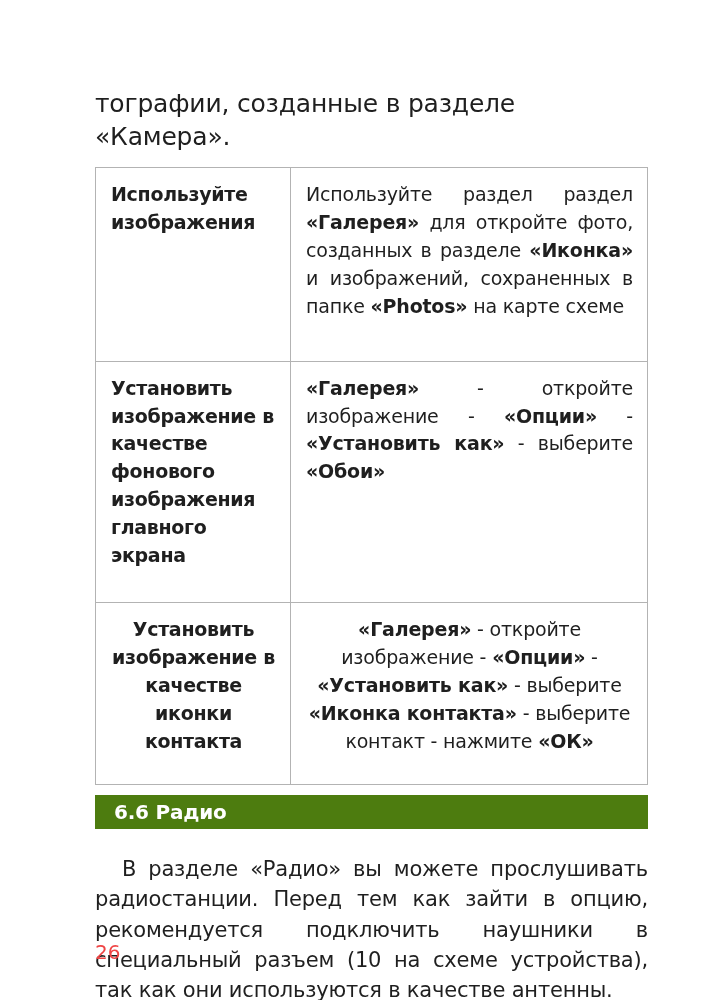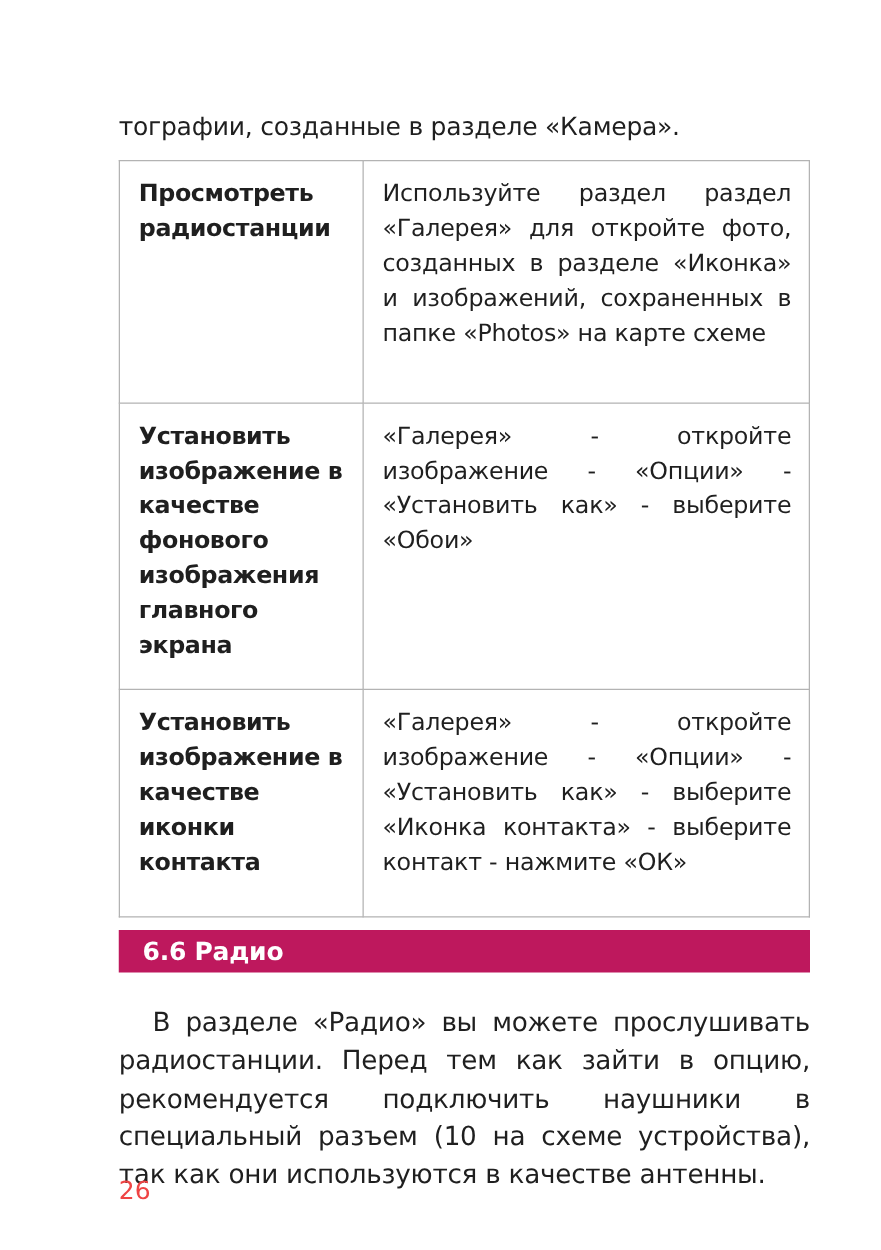--- a/index.html
+++ b/index.html
@@ -11,21 +11,21 @@
     font-family: "DejaVu Sans", sans-serif;
     color: #1f1f1f;
     overflow: hidden;
   }
   .page {
     position: absolute;
     inset: 0;
     padding: 88px 57px 0 95px;
   }
   .intro {
-    font-size: 20px;
+    font-size: 25px;
     line-height: 1.3;
     margin-bottom: 14px;
     letter-spacing: -0.2px;
   }
   table.func-table {
     width: 100%;
     border-collapse: collapse;
     table-layout: fixed;
   }
   table.func-table td {
@@ -37,27 +37,27 @@
   }
   td.term {
     width: 195px;
     font-weight: bold;
     letter-spacing: -0.3px;
   }
   td.desc {
     text-align: justify;
     letter-spacing: -0.2px;
   }
-  td.desc .b { font-weight: normal; }
+  td.desc .b { font-weight: bold; }
   tr.row-1 td { padding-bottom: 40px; }
-  tr.row-2 td { padding-bottom: 20px; }
-  tr.row-3 td { padding-bottom: 28px; }
+  tr.row-2 td { padding-bottom: 32px; }
+  tr.row-3 td { padding-bottom: 28px; text-align: center; }
   .section-bar {
     margin-top: 10px;
-    background: #be185d;
+    background: #4d7c0f;
     color: #ffffff;
     font-weight: bold;
     font-size: 20px;
     height: 34px;
     line-height: 34px;
     padding-left: 19px;
     letter-spacing: -0.2px;
   }
   .body-text {
     margin-top: 25px;
@@ -78,21 +78,21 @@
 </head>
 <body>
 
 <div class="page">
 
   <p class="intro">тографии, созданные в разделе «Камера».</p>
 
   <table class="func-table">
     <tbody id="table-body">
         <tr class="row-1">
-          <td class="term">Просмотреть радиостанции</td>
+          <td class="term">Используйте изображения</td>
           <td class="desc"><span>Используйте раздел раздел </span><span class="b">«Галерея»</span><span> для откройте фото, созданных в разделе </span><span class="b">«Иконка»</span><span> и изображений, сохраненных в папке </span><span class="b">«Photos»</span><span> на карте схеме</span></td>
         </tr>
         <tr class="row-2">
           <td class="term">Установить изображение в качестве фонового изображения главного экрана</td>
           <td class="desc"><span class="b">«Галерея»</span><span> - откройте изображение - </span><span class="b">«Опции»</span><span> - </span><span class="b">«Установить как»</span><span> - выберите </span><span class="b">«Обои»</span></td>
         </tr>
         <tr class="row-3">
           <td class="term">Установить изображение в качестве иконки контакта</td>
           <td class="desc"><span class="b">«Галерея»</span><span> - откройте изображение - </span><span class="b">«Опции»</span><span> - </span><span class="b">«Установить как»</span><span> - выберите </span><span class="b">«Иконка контакта»</span><span> - выберите контакт - нажмите </span><span class="b">«ОК»</span></td>
         </tr>

